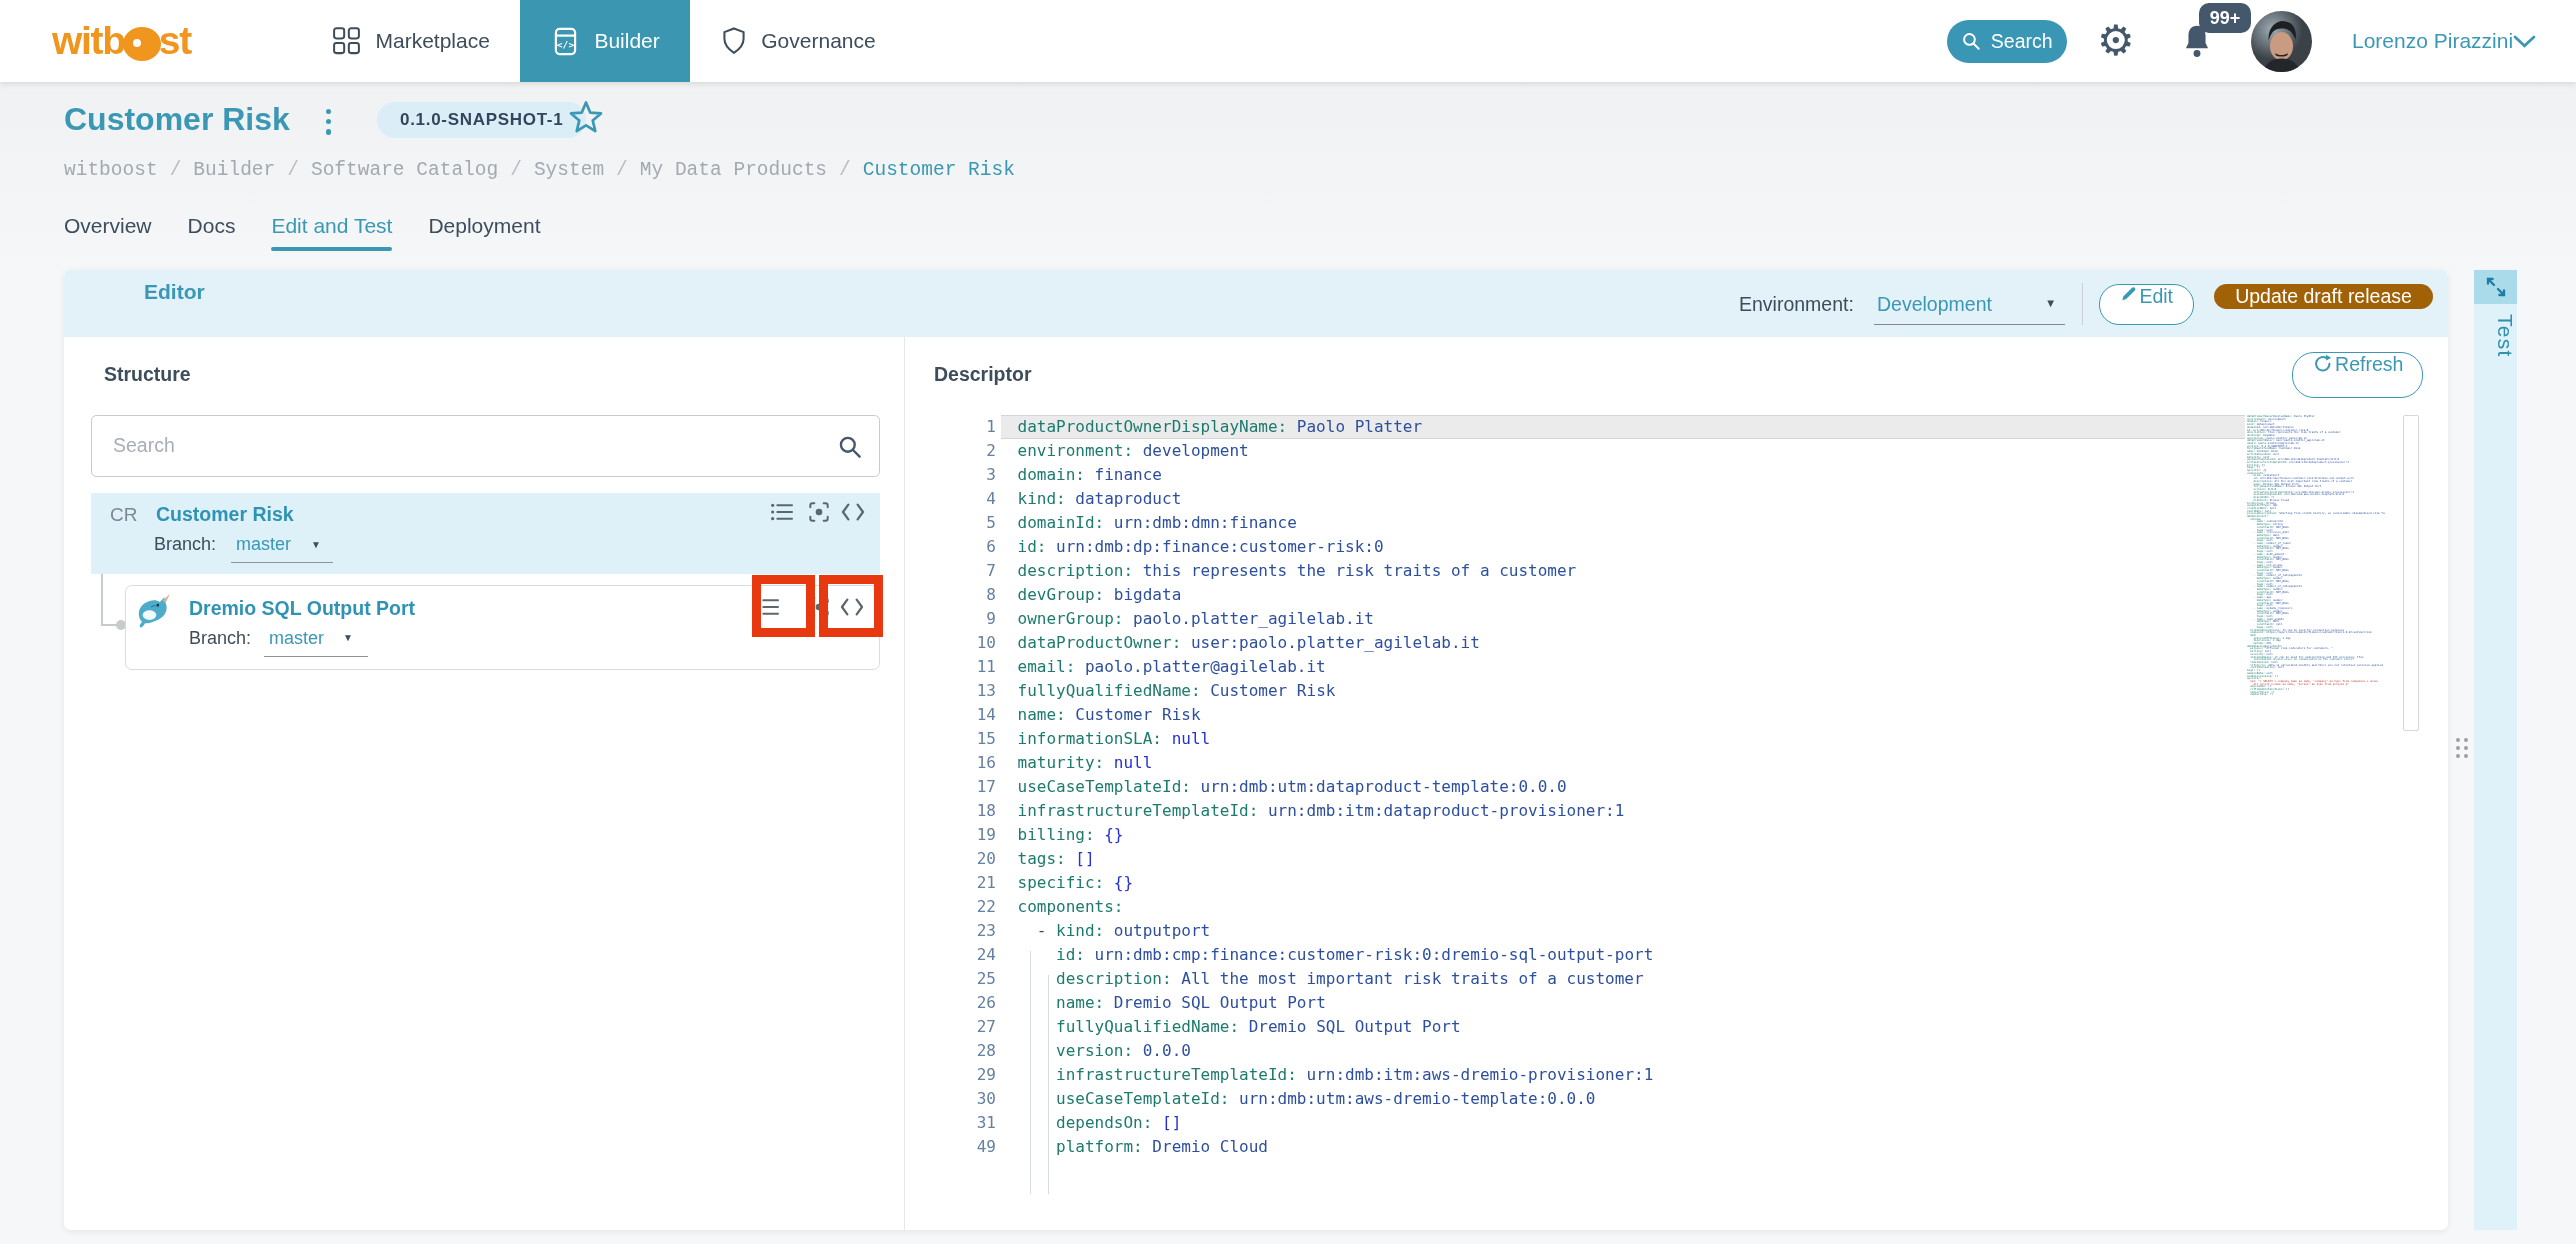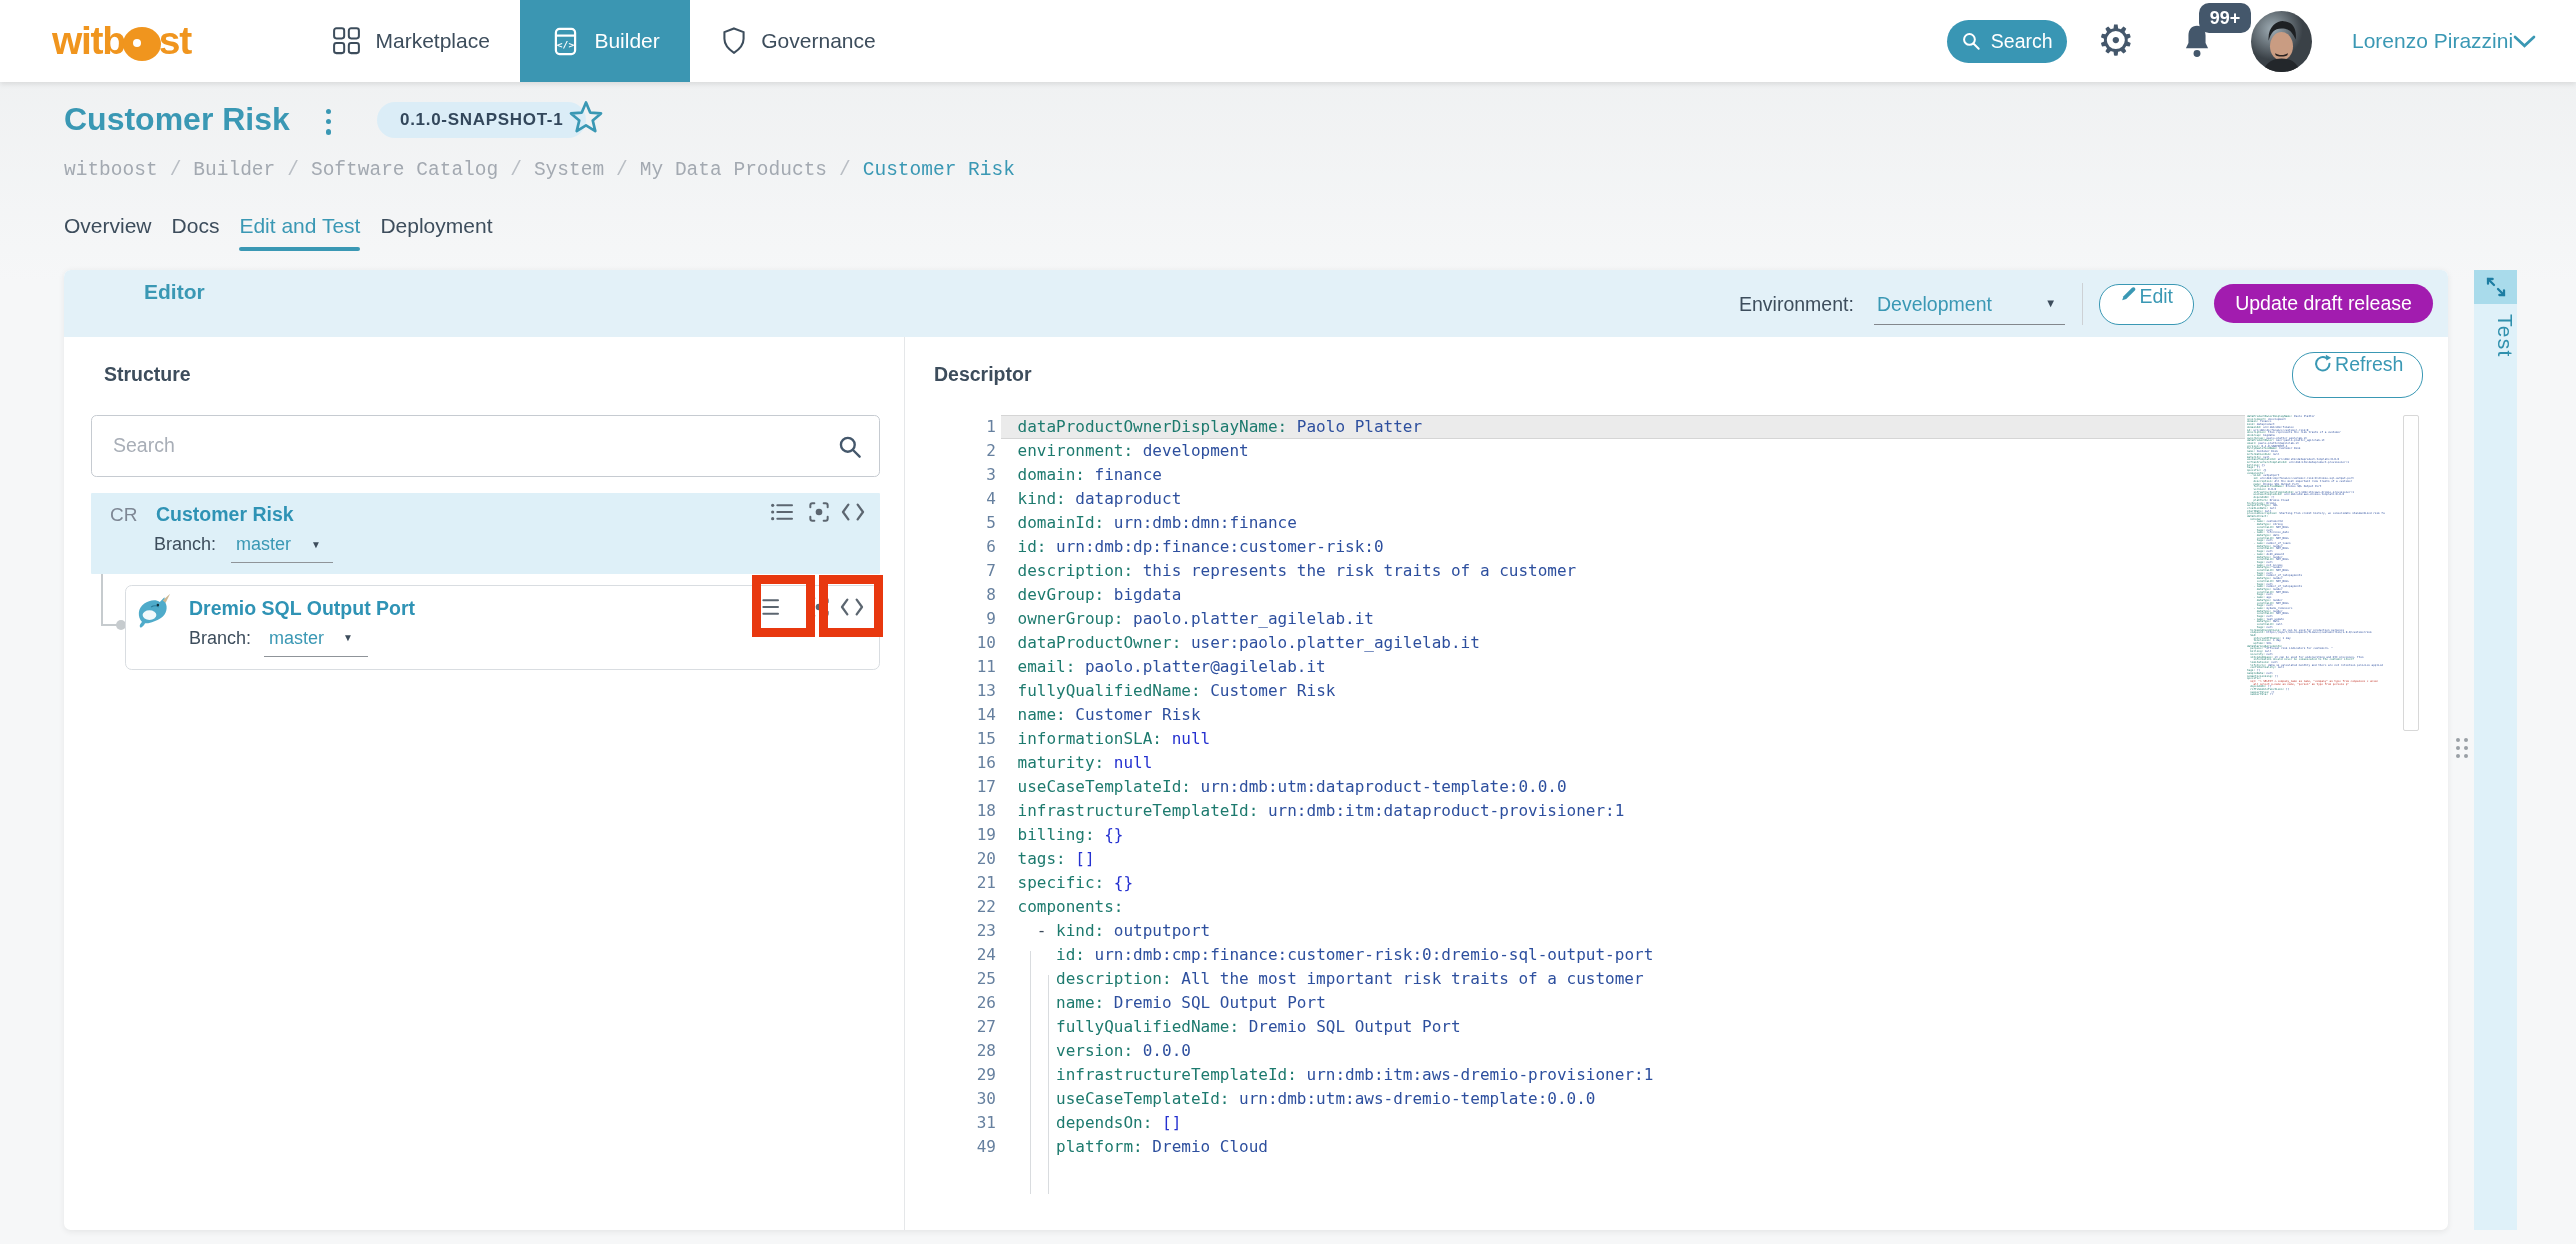--- a/index.html
+++ b/index.html
@@ -33,39 +33,39 @@
   .page-title{position:absolute;left:64px;top:101px;font-size:32px;font-weight:600;color:#3a98b4;}
   .kebab{position:absolute;left:326px;top:109px;display:flex;flex-direction:column;gap:4.7px;cursor:pointer;}
   .kebab i{width:5.4px;height:5.4px;border-radius:50%;background:#3a98b4;}
   .chip{position:absolute;left:377px;top:102px;height:36px;line-height:36px;padding:0 23px;border-radius:18px;
         background:#dbedf7;color:#33475b;font-size:17px;font-weight:bold;letter-spacing:0.7px;}
   .star{position:absolute;left:568px;top:100px;}
   .breadcrumb{position:absolute;left:64px;top:159px;font-size:19.5px;color:#a3a9b1;display:flex;font-family:Liberation Mono, monospace;}
   .breadcrumb .sep{margin:0 12px;color:#b9bec4;}
   .breadcrumb .bc-item{color:#a3a9b1;}
   .breadcrumb .bc-item.last{color:#3a98b4;}
-  .tabs{position:absolute;left:64px;top:214px;display:flex;gap:20px;}
+  .tabs{position:absolute;left:64px;top:214px;display:flex;gap:36px;}
   .tab{font-size:21px;color:#3d4d5c;font-weight:500;padding-bottom:9.4px;position:relative;cursor:pointer;}
   .tab.active{color:#3a98b4;}
   .tab.active::after{content:"";position:absolute;left:0;right:0;bottom:-4px;height:4px;border-radius:2px;background:#3a98b4;}
 
   
   .panel{position:absolute;left:64px;top:270px;width:2384px;height:960px;background:#fff;border-radius:6.7px;
          box-shadow:0 1.3px 6.7px rgba(0,0,0,.07);}
   .panel-band{position:absolute;left:0;top:0;width:2384px;height:67px;background:#e3f1f8;border-radius:6.7px 6.7px 0 0;}
   .editor-title{position:absolute;left:40px;top:10px;font-size:21px;font-weight:600;color:#3a98b4;margin-left:40px;}
   .env-label{position:absolute;left:1675px;top:23px;font-size:19.5px;color:#3d4d5c;}
   .env-value{position:absolute;left:1813px;top:23px;font-size:19.5px;color:#3a98b4;cursor:pointer;}
   .env-underline{position:absolute;left:1810px;top:54px;width:191px;height:1.3px;background:#83878c;}
   .env-caret{position:absolute;left:1981px;top:27px;font-size:11.4px;color:#3d4d5c;cursor:pointer;}
   .band-divider{position:absolute;left:2018px;top:12.8px;width:1.3px;height:42px;background:#cdd1d5;}
   .btn-outline{position:absolute;display:flex;justify-content:center;gap:2px;
                border:1.3px solid #3a98b4;border-radius:20px;background:#fff;color:#3a98b4;font-size:19.5px;cursor:pointer;}
   .edit-btn{left:2035px;top:14px;width:93px;height:39px;}
-  .update-btn{position:absolute;left:2150px;top:14px;width:219px;height:39px;border-radius:20px;background:#a21caf;
+  .update-btn{position:absolute;left:2150px;top:14px;width:219px;height:25px;border-radius:20px;background:#a16207;
               color:#fff;font-size:19.5px;display:flex;align-items:center;justify-content:center;cursor:pointer;}
 
   .structure-heading{position:absolute;left:40px;top:93px;font-size:19.5px;font-weight:600;color:#3d4d5c;}
   .search-box{position:absolute;left:27px;top:145px;width:789px;height:62px;border:1.3px solid #c6cbd1;border-radius:5.4px;
               background:#fff;box-sizing:border-box;}
   .search-box input{position:absolute;left:19px;top:5.4px;width:706px;height:47px;border:none;outline:none;
                     font-size:19.5px;font-family:"Liberation Sans",sans-serif;color:#333;background:transparent;}
   .search-box input::placeholder{color:#a8aeb7;}
   .search-glass{position:absolute;right:16px;top:17.5px;}
 

